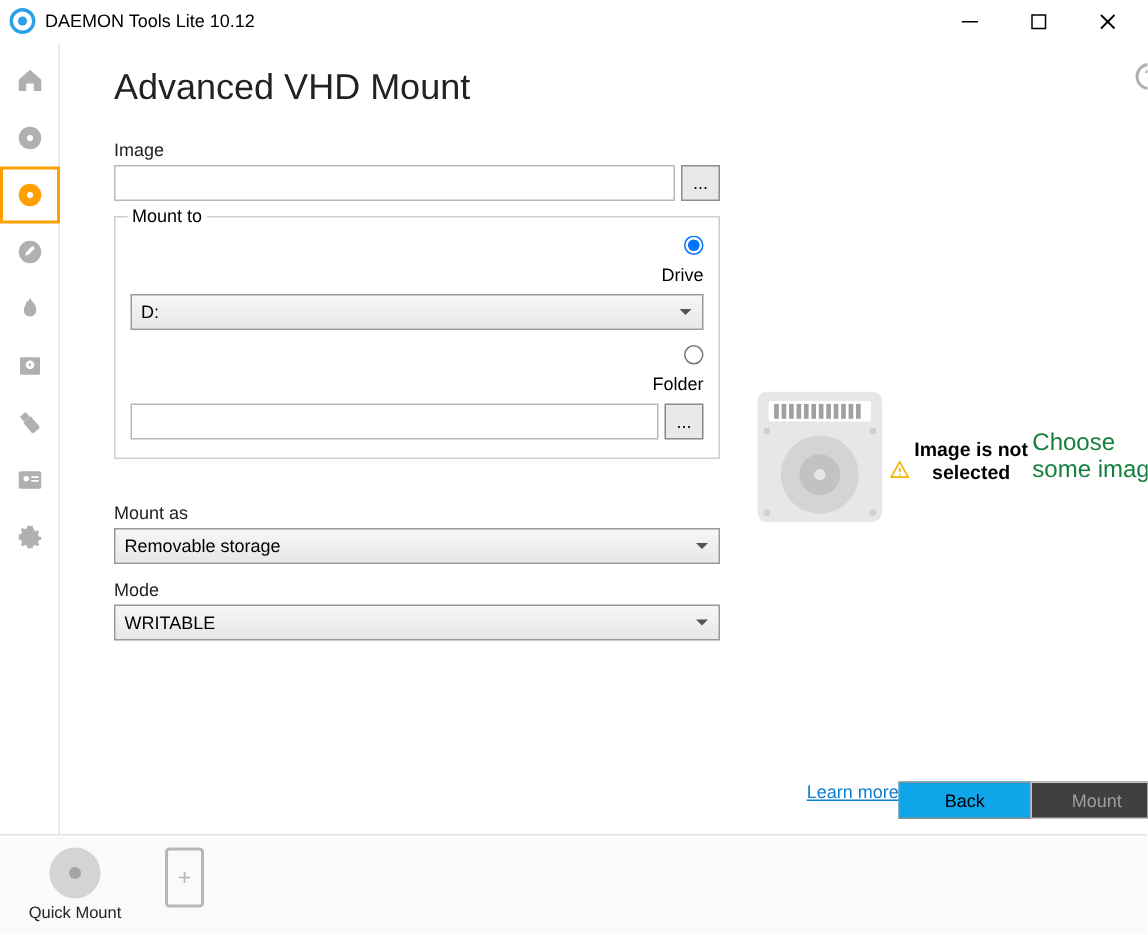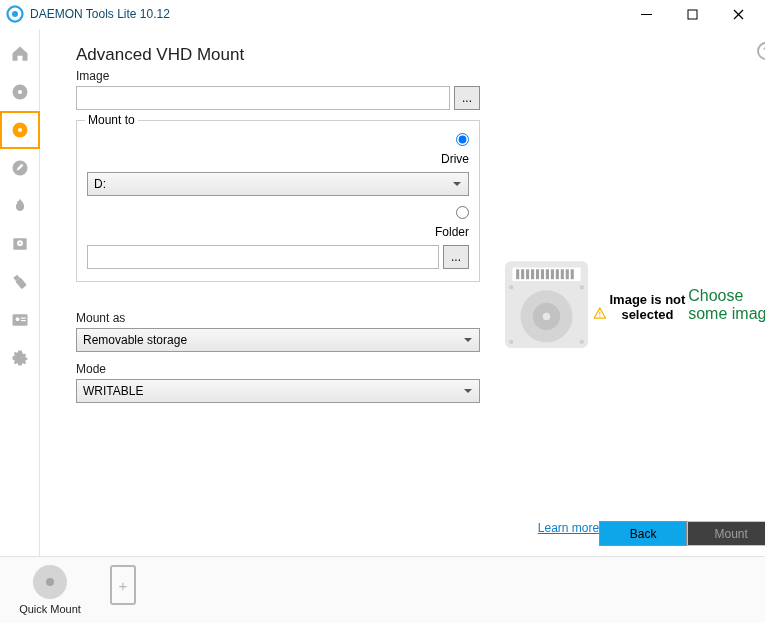--- a/index.html
+++ b/index.html
@@ -1,40 +1,40 @@
 <!DOCTYPE html>
 <html><head>
   <meta charset="utf-8">
   <style>
     * { margin: 0; padding: 0; box-sizing: border-box; font-family: "Segoe UI", Arial, sans-serif; }
     body { width: 765px; height: 623px; background: #fff; overflow: hidden; }
 
     
     .titlebar { height: 28px; display: flex; align-items: center; padding: 0 4px; }
     .titlebar-icon { width: 18px; height: 18px; margin: 0 6px 0 2px; }
-    .titlebar-title { font-size: 12px; color: #0c4a6e; flex: 1; }
+    .titlebar-title { font-size: 12px; color: #000000; flex: 1; }
     .win-controls { display: flex; }
     .win-btn { width: 46px; height: 28px; display: flex; align-items: center; justify-content: center; }
     .win-btn svg { width: 11px; height: 11px; }
 
     
     .app-body { display: flex; height: 528px; border-top: 1px solid transparent; }
 
     
     .sidebar { width: 40px; background: #fff; border-right: 1px solid #e3e3e3; display: flex; flex-direction: column; padding-top: 6px; }
     .side-item { width: 40px; height: 38px; display: flex; align-items: center; justify-content: center; }
     .side-item.selected { background: #fff; border: 2px solid #ffa000; }
     .side-item svg { width: 20px; height: 20px; }
 
     
     .main { flex: 1; padding: 16px 18px 4px 36px; display: flex; gap: 20px; position: relative; }
     .help-icon { position: absolute; right: 22px; top: 13px; width: 18px; height: 18px; border: 2px solid #b0b0b0; border-radius: 50%; color: #b0b0b0; display: flex; align-items: center; justify-content: center; font-size: 11px; font-weight: bold; }
 
     .left-col { width: 404px; }
-    .page-title { font-size: 17px; font-weight: 400; color: #222; margin-bottom: 4px; }
+    .page-title { font-size: 24px; font-weight: 400; color: #222; margin-bottom: 20px; }
 
     .field-label { font-size: 12px; color: #222; margin-bottom: 3px; }
     .row { display: flex; gap: 4px; margin-bottom: 10px; }
     .textinput { height: 24px; border: 1px solid #b9b9b9; background: #fff; padding: 0 4px; flex: 1; font-size: 12px; }
     .dotbtn { width: 26px; height: 24px; border: 1px solid #8d8d8d; background: #e9e9e9; font-size: 12px; display: flex; align-items: center; justify-content: center; }
 
     .groupbox { border: 1px solid #cfcfcf; padding: 10px 10px 12px 10px; margin-bottom: 29px; position: relative; }
     .groupbox-label { position: absolute; top: -8px; left: 8px; background: #fff; padding: 0 3px; font-size: 12px; }
     .radio-row { display: flex; align-items: flex-end; gap: 6px; font-size: 12px; margin-bottom: 6px; margin-top: 2px; flex-direction: column; }
     .radio-row input[type=radio] { margin: 0; }

